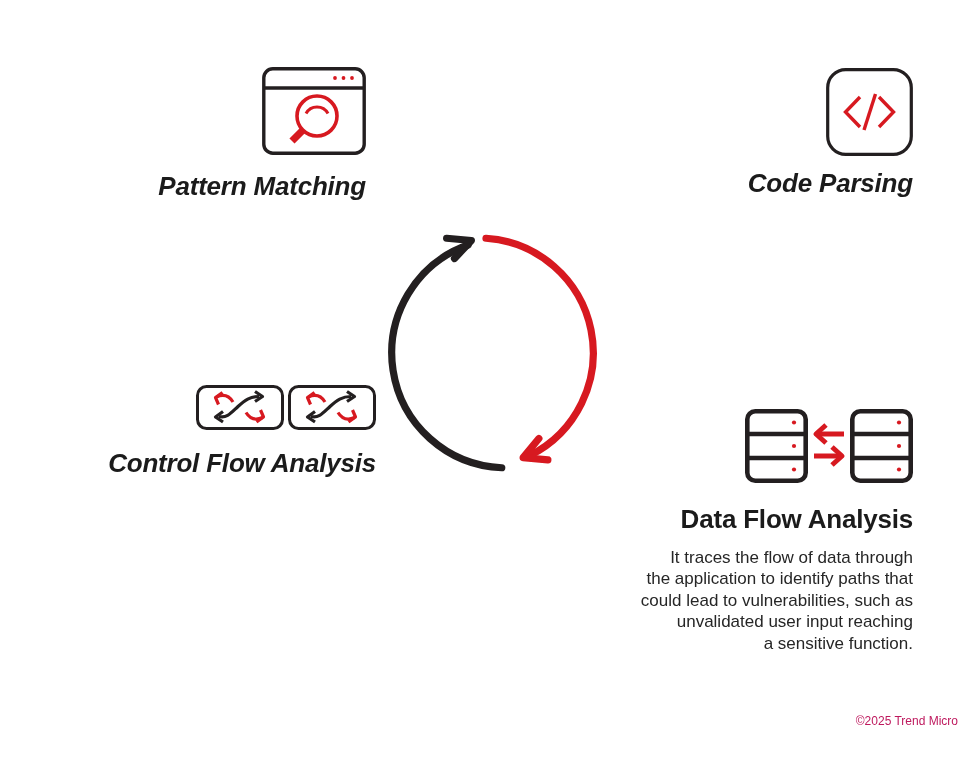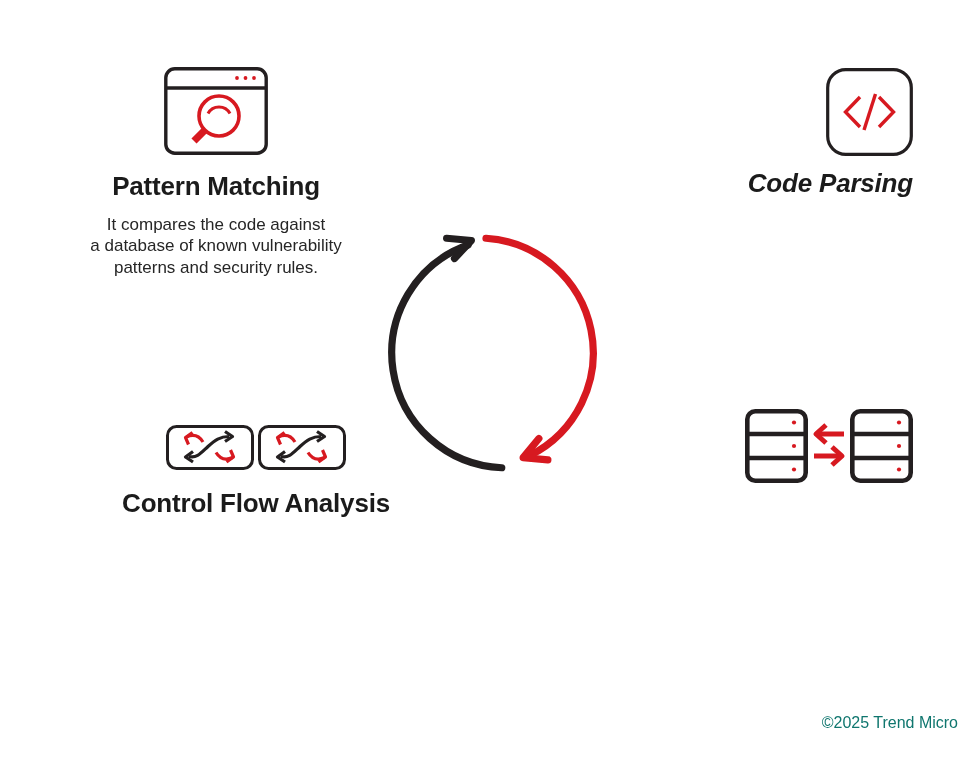--- a/index.html
+++ b/index.html
@@ -21,45 +21,45 @@
     line-height: 1.1;
   }
   .section p {
     font-size: 17px;
     line-height: 21.5px;
     color: #262626;
     white-space: pre-line;
     margin-top: 13px;
   }
   .align-right { text-align: right; }
-  .align-left  { text-align: center; }
+  .align-left  { text-align: right; font-style: italic; }
   .icon-wrap { display: block; }
   .tl { left: 66px; top: 67px; width: 300px; }
   .tr { right: 67px; top: 68px; width: 330px; font-style: italic; }
-  .bl { left: 66px; top: 424px; width: 310px; margin-left: 35px; }
+  .bl { left: 66px; top: 384px; width: 310px; }
   .br { right: 67px; top: 409px; width: 330px; }
   .tl .icon-wrap { margin-bottom: 13px; }
   .tr .icon-wrap { margin-bottom: 13px; display: flex; justify-content: flex-end; }
   .bl .icon-wrap { margin-bottom: 15px; }
   .br .icon-wrap { margin-bottom: 22px; display: flex; justify-content: flex-end; }
   .bl .stack-box + .stack-box { margin-top: 1px; }
   .server-group { display: flex; align-items: center; gap: 4px; }
   .cycle {
     position: absolute;
     left: 360px;
     top: 218px;
     width: 270px;
     height: 270px;
   }
   .footer {
     position: absolute;
     right: 22px;
     top: 714px;
-    font-size: 16px;
-    color: #0f766e;
+    font-size: 12px;
+    color: #be185d;
   }
 </style>
 </head>
 <body>
 
 <div class="page">
 
   <div class="section tl align-left">
     <span class="icon-wrap">
       <svg width="104" height="88" viewBox="0 0 104 88" fill="none">
@@ -67,23 +67,20 @@
         <line x1="1.8" y1="21" x2="102.2" y2="21" stroke="#231f20" stroke-width="3.4"></line>
         <circle cx="73" cy="11" r="1.9" fill="#d71920"></circle>
         <circle cx="81.5" cy="11" r="1.9" fill="#d71920"></circle>
         <circle cx="90" cy="11" r="1.9" fill="#d71920"></circle>
         <circle cx="55" cy="49" r="20" stroke="#d71920" stroke-width="3.6"></circle>
         <path d="M 44 46.5 A 12.5 12.5 0 0 1 66 46.5" stroke="#d71920" stroke-width="3" fill="none"></path>
         <line x1="40.5" y1="63.5" x2="30" y2="74" stroke="#d71920" stroke-width="7.2"></line>
       </svg>
     </span>
     <h2>Pattern Matching</h2>
-    <p>It compares the code against
-a database of known vulnerability
-patterns and security rules.</p>
   </div>
 
   <div class="section tr align-right">
     <span class="icon-wrap">
       <svg width="87" height="88" viewBox="0 0 87 88" fill="none">
         <rect x="1.7" y="1.7" width="83.6" height="84.6" rx="18" stroke="#231f20" stroke-width="3.2"></rect>
         <path d="M 34 29 L 19.5 44 L 34 59" stroke="#d71920" stroke-width="3.4" fill="none"></path>
         <line x1="49.5" y1="26" x2="38" y2="62" stroke="#d71920" stroke-width="3.4"></line>
         <path d="M 53 29 L 67.5 44 L 53 59" stroke="#d71920" stroke-width="3.4" fill="none"></path>
       </svg>
@@ -146,17 +143,23 @@
         <svg width="63" height="74" viewBox="0 0 63 74" fill="none">
           <rect x="2.3" y="2.3" width="58.4" height="69.4" rx="8" stroke="#231f20" stroke-width="4.6"></rect>
           <line x1="2.3" y1="25" x2="60.7" y2="25" stroke="#231f20" stroke-width="4.6"></line>
           <line x1="2.3" y1="49" x2="60.7" y2="49" stroke="#231f20" stroke-width="4.6"></line>
           <circle cx="49" cy="13.5" r="2.1" fill="#d71920"></circle>
           <circle cx="49" cy="37" r="2.1" fill="#d71920"></circle>
           <circle cx="49" cy="60.5" r="2.1" fill="#d71920"></circle>
         </svg>
       </span>
     </span>
+    <h2>Data Flow Analysis</h2>
+    <p>It traces the flow of data through
+the application to identify paths that
+could lead to vulnerabilities, such as
+unvalidated user input reaching
+a sensitive function.</p>
   </div>
 
   <div class="footer">©2025 Trend Micro</div>
 
 </div>
 
 </body></html>

